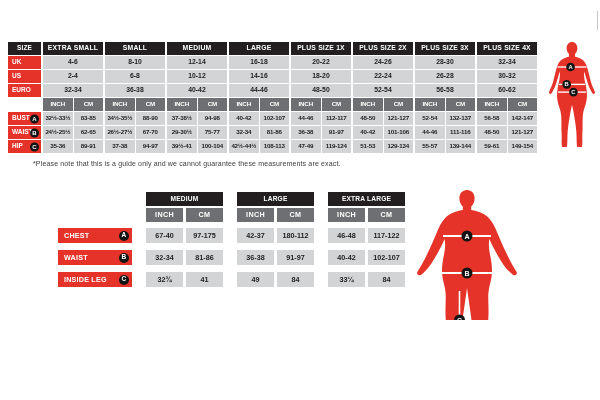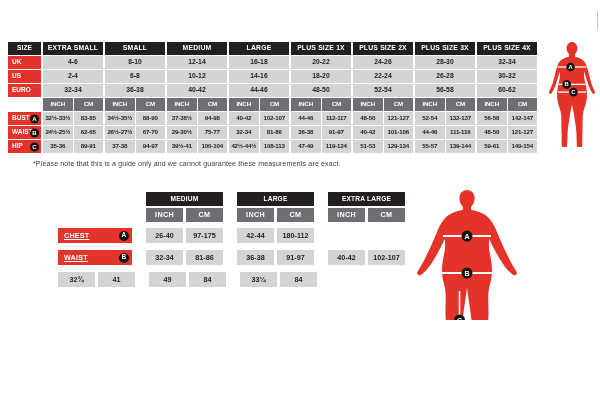--- a/index.html
+++ b/index.html
@@ -27,21 +27,21 @@
   .wtable .col{width:60px;font-size:6.8px;}
   .wtable .colgroup{display:flex;gap:1px;width:60px;height:100%;}
   .wtable .half{flex:1;font-size:6.2px;letter-spacing:-.2px;}
   .wtable .gray{color:#1c1c1c;}
   
   .mtable{position:absolute;left:58px;top:192px;}
   .mtable .trow{display:flex;gap:14px;height:14px;margin-bottom:2px;}
   .mtable .trow.unit{margin-bottom:6px;}
   .mtable .trow.mrow{height:15px;margin-bottom:7px;}
   .mtable .mlbl{width:74px;justify-content:flex-start;padding-left:6px;font-size:7.2px;letter-spacing:.2px;}
-  .mtable .mlbl.with-badge{text-decoration:underline;}
+  .mtable .mlbl.with-badge{}
   .mtable .badge{right:3px;width:10px;height:10px;font-size:6.5px;}
   .mtable .mgroup{display:flex;gap:3px;width:77px;height:100%;}
   .mtable .mgroup-h{width:77px;}
   .mtable .mhalf{flex:1;font-size:7.2px;}
   
   .note{position:absolute;font-size:7px;color:var(--note);letter-spacing:.15px;line-height:1;}
   .note-women{left:33px;top:160px;}
   .note-men{left:58px;top:354px;}
   
   .fig{position:absolute;}
@@ -277,26 +277,30 @@
           <div class="cell mhalf hdr-gray">INCH</div>
           <div class="cell mhalf hdr-gray">CM</div>
         </div>
       </div>
       <div class="trow mrow">
         <div class="cell mlbl red with-badge">
           <div class="lbl-text">CHEST</div>
           <div class="badge">A</div>
         </div>
         <div class="mgroup">
-          <div class="cell mhalf gray">26-40</div>
+          <div class="cell mhalf gray">67-40</div>
           <div class="cell mhalf gray">97-175</div>
         </div>
         <div class="mgroup">
-          <div class="cell mhalf gray">42-44</div>
+          <div class="cell mhalf gray">42-37</div>
           <div class="cell mhalf gray">180-112</div>
+        </div>
+        <div class="mgroup">
+          <div class="cell mhalf gray">46-48</div>
+          <div class="cell mhalf gray">117-122</div>
         </div>
       </div>
       <div class="trow mrow">
         <div class="cell mlbl red with-badge">
           <div class="lbl-text">WAIST</div>
           <div class="badge">B</div>
         </div>
         <div class="mgroup">
           <div class="cell mhalf gray">32-34</div>
           <div class="cell mhalf gray">81-86</div>
@@ -304,20 +308,24 @@
         <div class="mgroup">
           <div class="cell mhalf gray">36-38</div>
           <div class="cell mhalf gray">91-97</div>
         </div>
         <div class="mgroup">
           <div class="cell mhalf gray">40-42</div>
           <div class="cell mhalf gray">102-107</div>
         </div>
       </div>
       <div class="trow mrow">
+        <div class="cell mlbl red with-badge">
+          <div class="lbl-text">INSIDE LEG</div>
+          <div class="badge">C</div>
+        </div>
         <div class="mgroup">
           <div class="cell mhalf gray">32¾</div>
           <div class="cell mhalf gray">41</div>
         </div>
         <div class="mgroup">
           <div class="cell mhalf gray">49</div>
           <div class="cell mhalf gray">84</div>
         </div>
         <div class="mgroup">
           <div class="cell mhalf gray">33¼</div>

